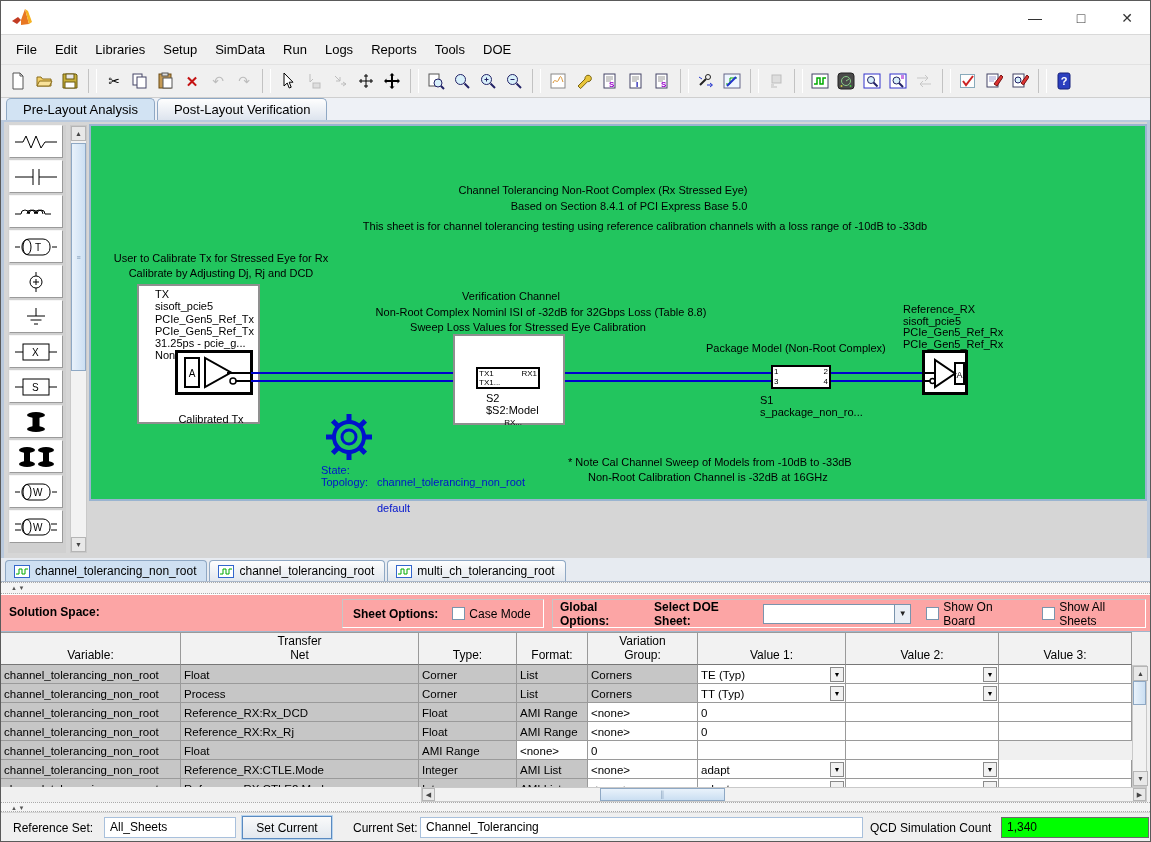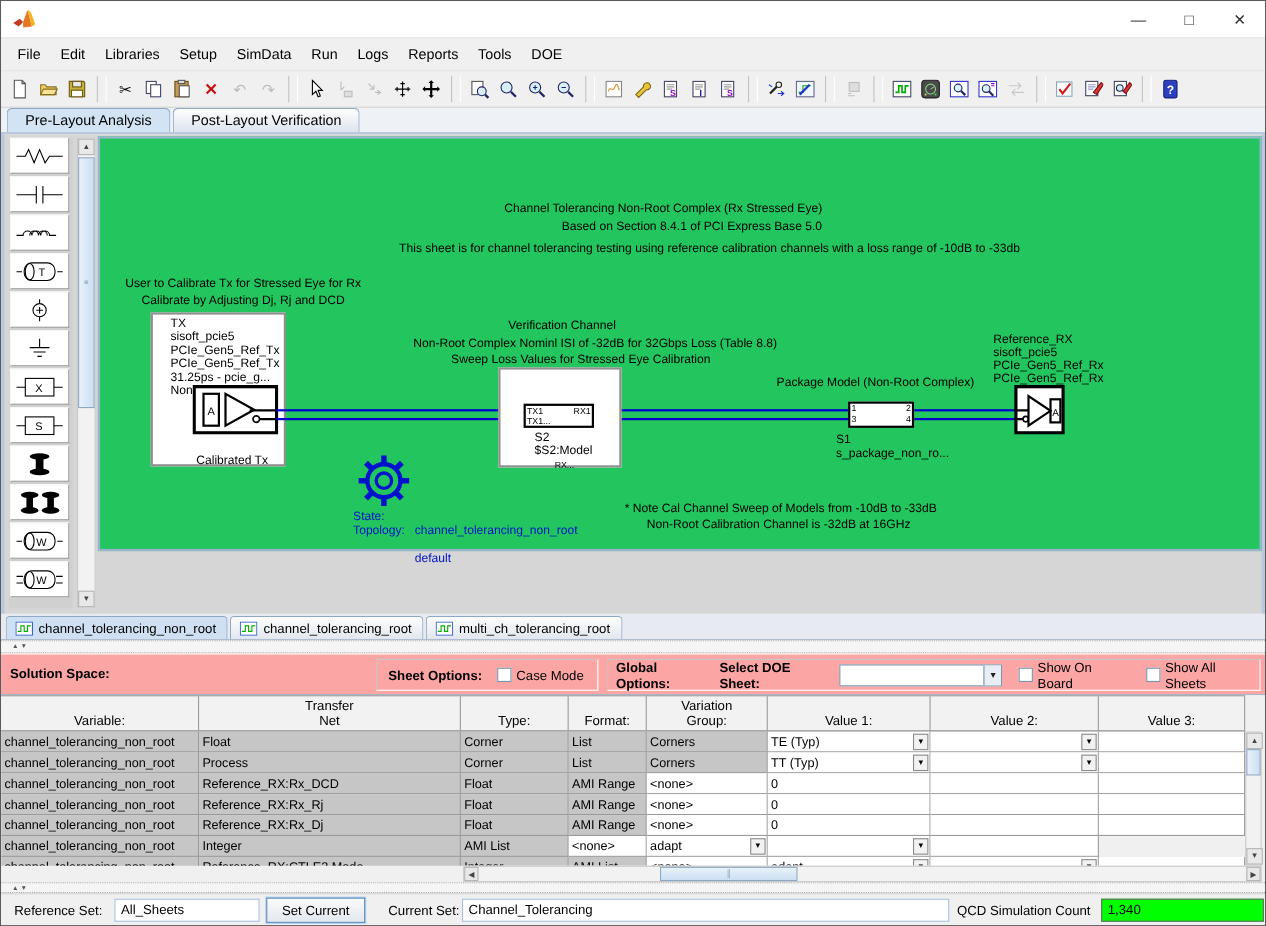--- a/index.html
+++ b/index.html
@@ -707,31 +707,31 @@
         <div class="tcell g">Float</div>
         <div class="tcell g">AMI Range</div>
         <div class="tcell w">&lt;none&gt;</div>
         <div class="tcell w">0</div>
         <div class="tcell w"></div>
         <div class="tcell w"></div>
       </div>
 
       <div class="trow">
         <div class="tcell g">channel_tolerancing_non_root</div>
-        <div class="tcell g">Reference_RX:Rx_Dj</div>
         <div class="tcell g">Float</div>
         <div class="tcell g">AMI Range</div>
         <div class="tcell w">&lt;none&gt;</div>
         <div class="tcell w">0</div>
         <div class="tcell w"></div>
         <div class="tcell w"></div>
       </div>
 
       <div class="trow">
         <div class="tcell g">channel_tolerancing_non_root</div>
+        <div class="tcell g">Reference_RX:CTLE.Mode</div>
         <div class="tcell g">Integer</div>
         <div class="tcell g">AMI List</div>
         <div class="tcell w">&lt;none&gt;</div>
         <div class="tcell w">
             <span>adapt</span>
             <span class="dd">▼</span>
           </div>
         <div class="tcell w">
             <span></span>
             <span class="dd">▼</span>

